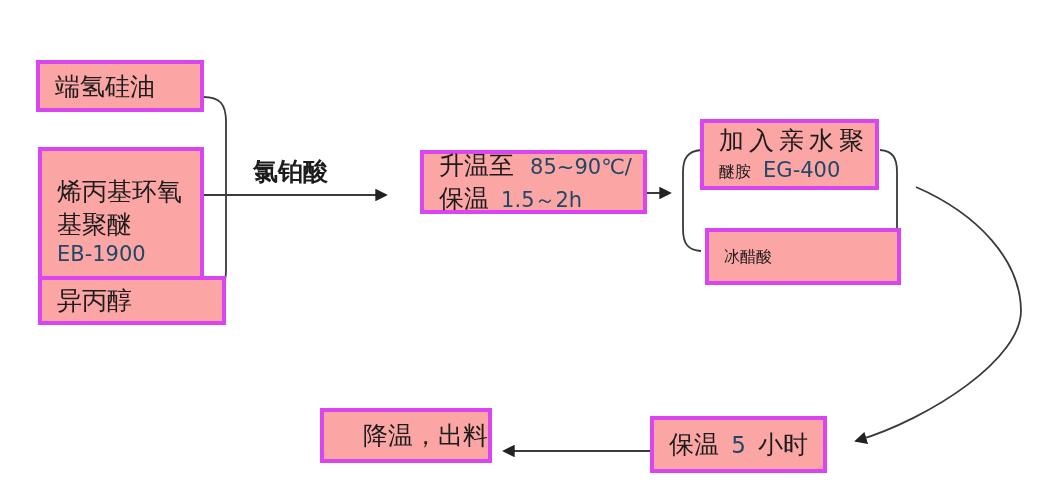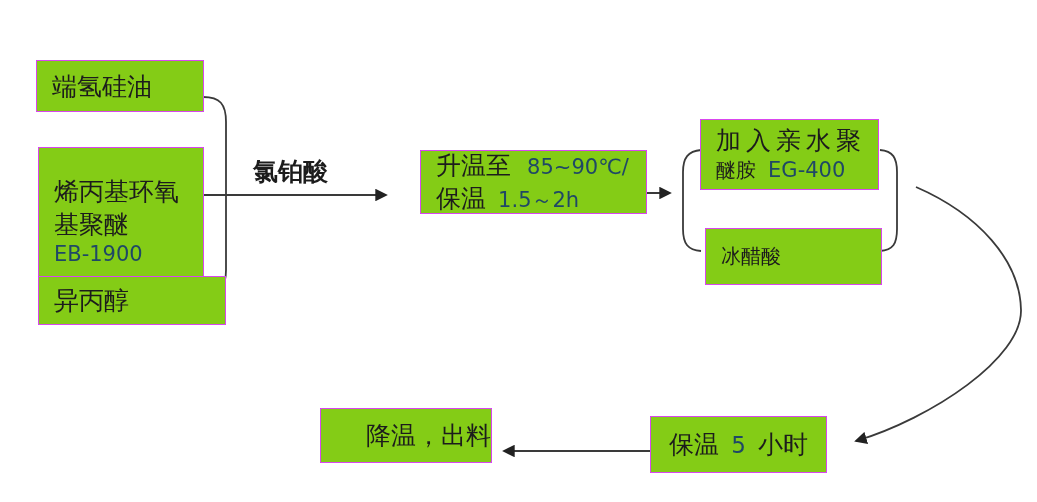--- a/index.html
+++ b/index.html
@@ -3,26 +3,26 @@
 <meta charset="utf-8">
 <style>
   html,body{margin:0;padding:0;background:#fff;}
   .canvas{
     position:relative;width:1037px;height:502px;background:#ffffff;
     font-family:"DejaVu Sans","Liberation Sans",sans-serif;
     overflow:hidden;color:#1c1c1c;
   }
   .connectors{position:absolute;left:0;top:0;width:1037px;height:502px;}
   .box{
-    position:absolute;background:#84cc16;border:1px solid #d946ef;
+    position:absolute;background:#fca5a5;border:4px solid #d946ef;
     box-sizing:border-box;display:flex;flex-direction:column;justify-content:center;
   }
   .line{white-space:nowrap;line-height:1.32;}
   .cjk{color:#1c1c1c;font-size:25px;}
-  .cjk-sm{color:#1c1c1c;font-size:20px;}
+  .cjk-sm{color:#1c1c1c;font-size:16px;}
   .num{color:#1f4866;font-size:21px;font-weight:500;}
   .spaced{letter-spacing:5px;}
   .pad{padding-left:15px;}
   .label{position:absolute;white-space:nowrap;font-weight:bold;}
   .gap-l{margin-left:11px;}
   .gap-s{margin-left:7px;}
   .gap-r{margin-right:7px;}
 </style>
 </head>
 <body>
@@ -79,21 +79,21 @@
   </div>
 
   <div class="box pad" style="left:700px;top:119px;width:179px;height:71px;">
     <div class="line cjk spaced">加入亲水聚</div>
     <div class="line">
       <span class="cjk-sm">醚胺</span>
       <span class="num gap-s">EG-400</span>
     </div>
   </div>
 
-  <div class="box pad" style="left:705px;top:228px;width:177px;height:57px;">
+  <div class="box pad" style="left:705px;top:228px;width:196px;height:57px;">
     <div class="line cjk-sm">冰醋酸</div>
   </div>
 
   <div class="box" style="left:650px;top:416px;width:177px;height:57px;align-items:center;">
     <div class="line">
       <span class="cjk gap-r">保温</span>
       <span class="num gap-r" style="font-size:23px;">5</span>
       <span class="cjk">小时</span>
     </div>
   </div>

